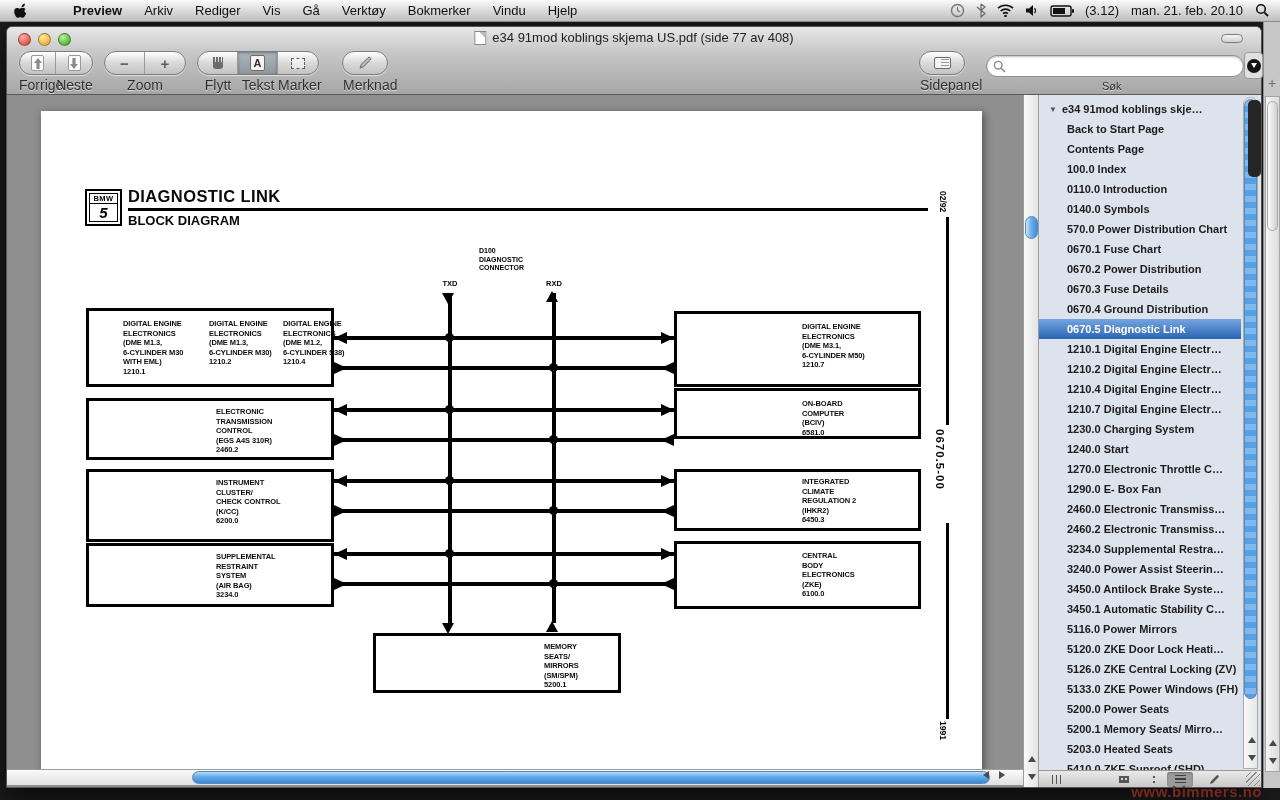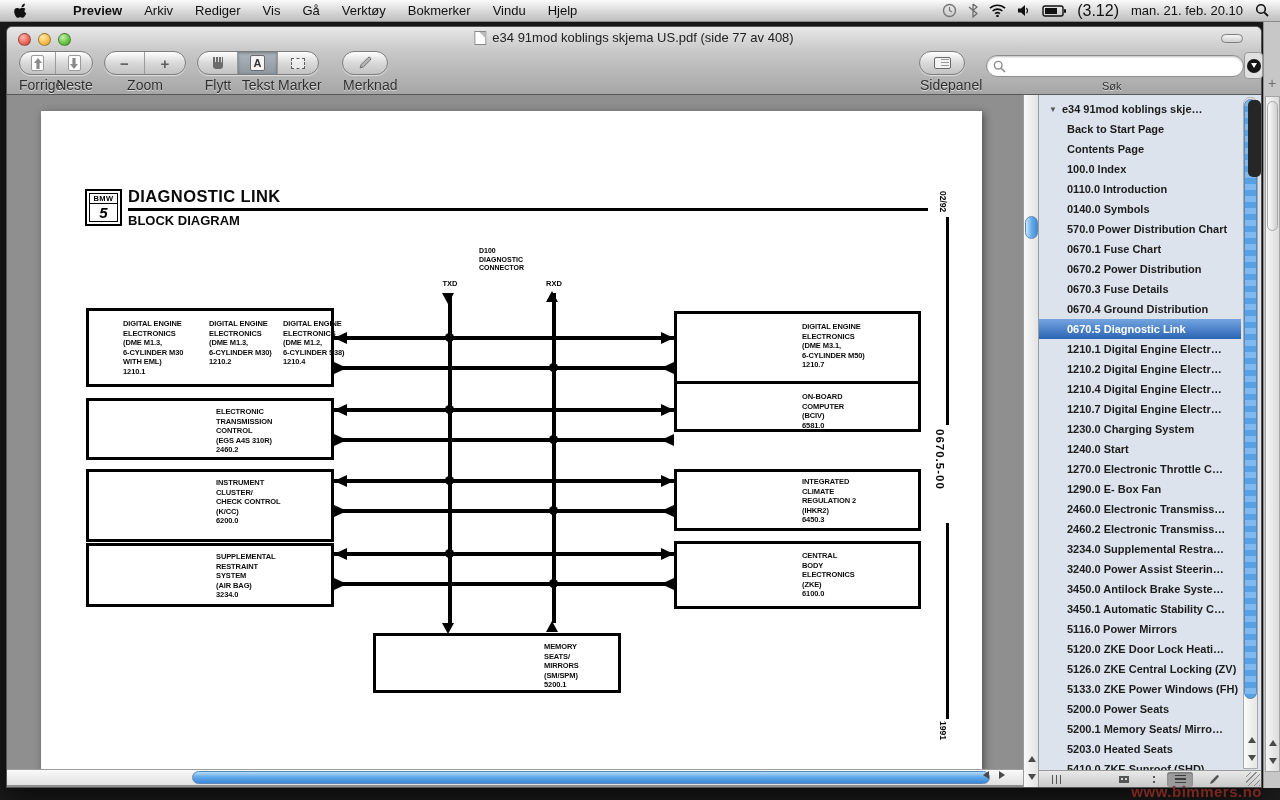--- a/index.html
+++ b/index.html
@@ -10,21 +10,21 @@
   .menubar { position:absolute; left:0; top:0; width:1280px; height:22px;
     background:linear-gradient(#fbfbfb,#d8d8d8 55%,#bfbfbf); border-bottom:1px solid #8a8a8a;
     display:flex; align-items:center; font-size:13px; color:#111; z-index:50;}
   .mb-left { display:flex; align-items:center; height:100%; }
   .apple { padding:0 12px 0 14px; display:flex; align-items:center; }
   .mb-item { padding:0 11px; height:100%; display:flex; align-items:center; }
   .mb-item.bold { font-weight:700; }
   .mb-right { margin-left:auto; display:flex; align-items:center; gap:8px; padding-right:10px; }
   .mb-status { display:flex; align-items:center; gap:11px; }
   .mb-clock { font-size:13px; padding:0 4px; }
-  .mb-batt-text { font-size:16px; }
+  .mb-batt-text { font-size:13px; }
 
   
   .window { position:absolute; left:6px; top:26px; width:1256px; height:762px;
     border:1px solid #555; border-radius:6px 6px 0 0;
     box-shadow:0 10px 30px rgba(0,0,0,.65); background:#8f8f8f; }
   .header { position:absolute; left:0; top:0; right:0; height:68px; border-radius:5px 5px 0 0;
     background:linear-gradient(#e8e8e8,#c9c9c9 35%,#a6a6a6); border-bottom:1px solid #595959; }
   .titlebar { position:relative; height:22px; }
   .tl { position:absolute; top:6px; width:13px; height:13px; border-radius:50%; border:1px solid rgba(0,0,0,.35); }
   .tl.red    { left:11px;  background:radial-gradient(circle at 35% 30%, #ffb3ab, #ec6a5e 55%, #c0392b); }
@@ -454,21 +454,21 @@
 
         <div class="dbox" style="left:633px;top:200px;width:247px;height:76px">
           <div class="dtext" style="left:103px;top:8px">
               <div>DIGITAL ENGINE</div>
               <div>ELECTRONICS</div>
               <div>(DME M3.1,</div>
               <div>6-CYLINDER M50)</div>
               <div>1210.7</div>
             </div>
         </div>
-        <div class="dbox" style="left:633px;top:270px;width:247px;height:51px">
+        <div class="dbox" style="left:633px;top:277px;width:247px;height:51px">
           <div class="dtext" style="left:103px;top:8px">
               <div>ON-BOARD</div>
               <div>COMPUTER</div>
               <div>(BCIV)</div>
               <div>6581.0</div>
             </div>
         </div>
         <div class="dbox" style="left:633px;top:358px;width:247px;height:62px">
           <div class="dtext" style="left:103px;top:5px">
               <div>INTEGRATED</div>

